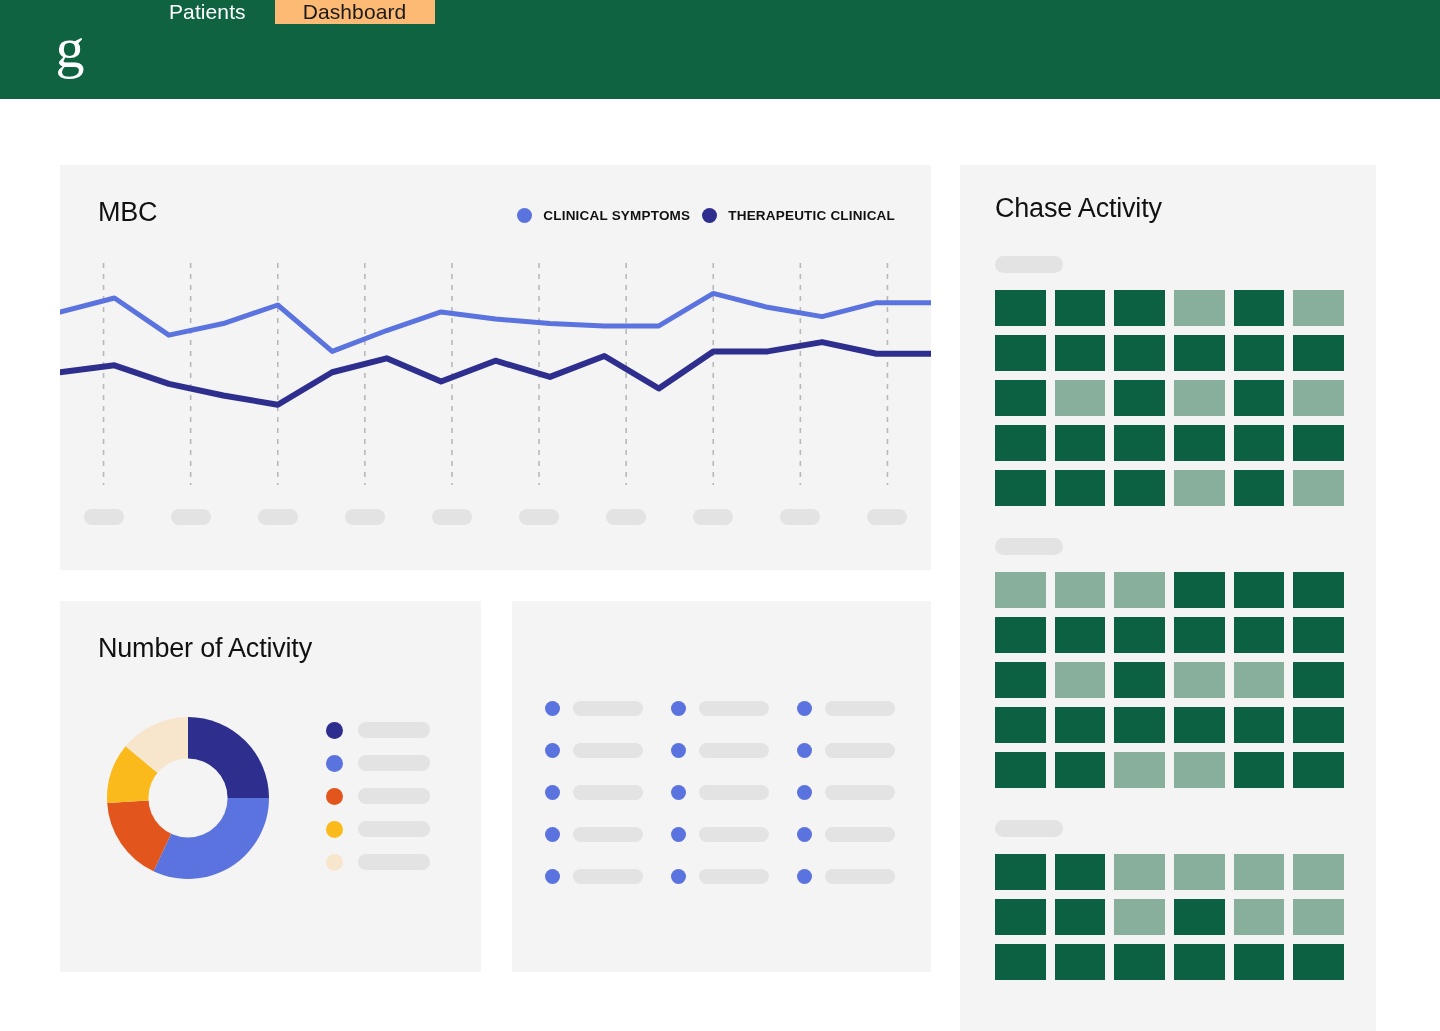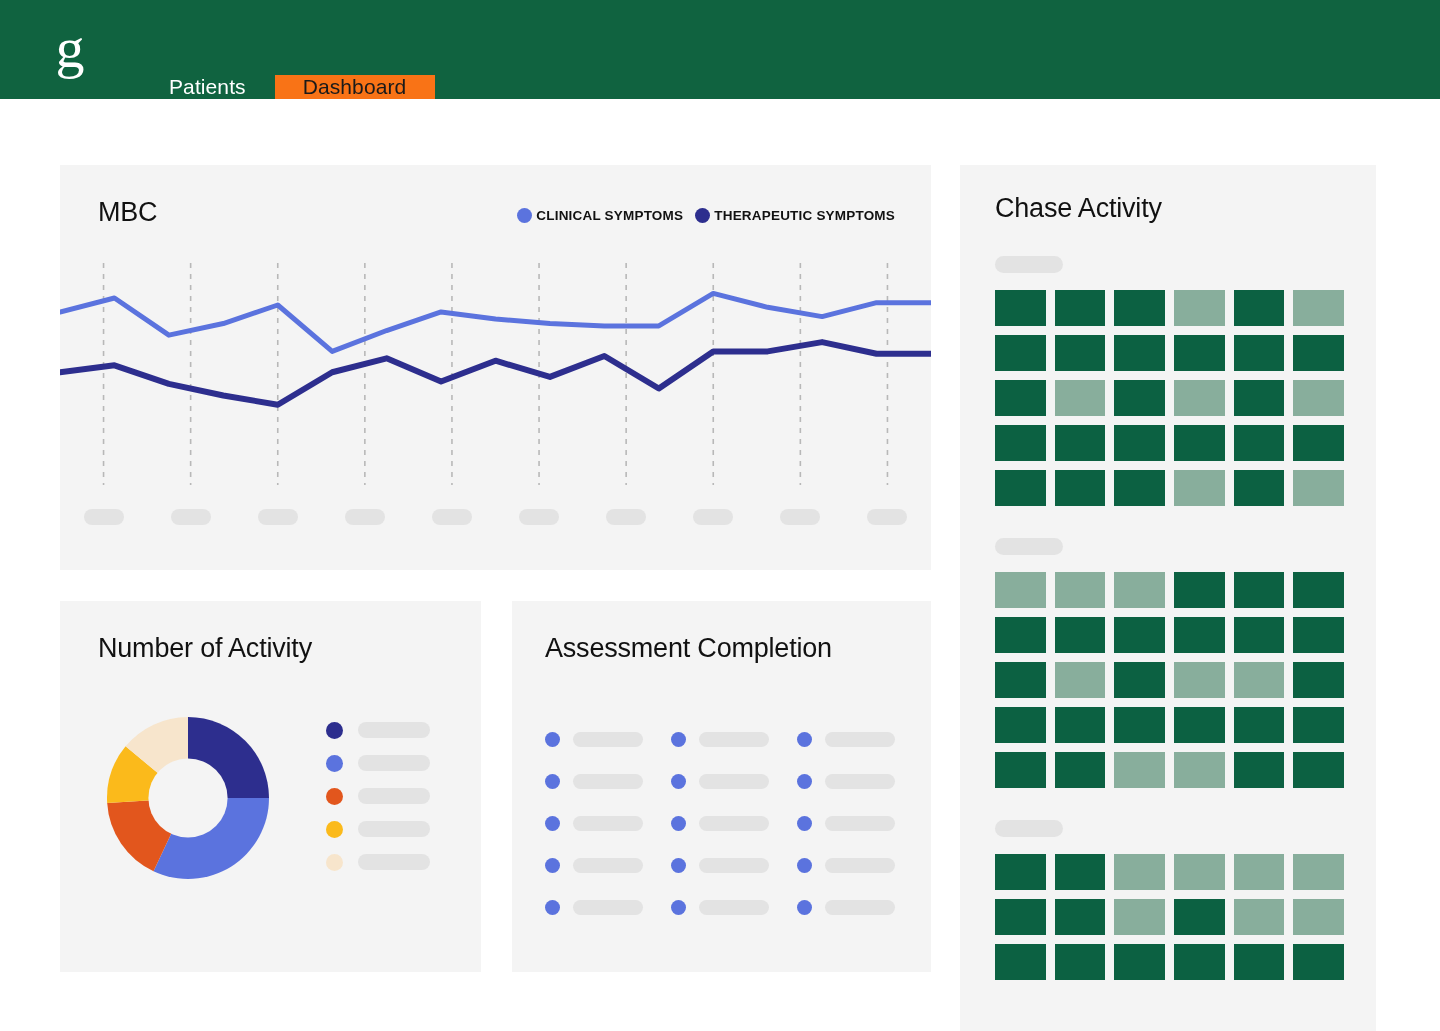--- a/index.html
+++ b/index.html
@@ -27,33 +27,33 @@
   .logo {
     font-family: "Liberation Serif", serif;
     font-size: 58px;
     color: #ffffff;
     line-height: 1;
     position: relative;
     top: -2px;
   }
   .nav {
     display: flex;
-    align-items: flex-end;
+    align-items: flex-start;
   }
   .nav-item {
     display: flex;
     align-items: center;
     padding: 0 29px;
     font-size: 21px;
     color: #ffffff;
     letter-spacing: 0.1px;
     cursor: pointer;
   }
   .nav-item.active {
-    background: #f97316;
+    background: #fdba74;
     color: #1a1a1a;
     padding-left: 28px;
   }
   .user-menu {
     margin-left: auto;
     display: flex;
     align-items: center;
     padding-right: 68px;
     font-size: 21px;
     color: #ffffff;
@@ -90,21 +90,21 @@
     font-weight: 400;
     letter-spacing: -0.2px;
   }
   .legend {
     margin-left: auto;
     display: flex;
     align-items: center;
     gap: 12px;
     padding-top: 6px;
   }
-  .legend-item { display: flex; align-items: center; gap: 4px; }
+  .legend-item { display: flex; align-items: center; gap: 11px; }
   .legend-dot { width: 15px; height: 15px; border-radius: 50%; flex: none; }
   .legend-label {
     font-size: 13.5px;
     font-weight: bold;
     letter-spacing: 0.2px;
     color: #111111;
     white-space: nowrap;
   }
 
   .chart-area { position: relative; height: 300px; margin-top: 13px; }
@@ -205,21 +205,21 @@
     <div class="card mbc-card">
       <div class="mbc-head">
         <div class="card-title">MBC</div>
         <div class="legend">
           <div class="legend-item">
             <span class="legend-dot" style="background:#5B73DE"></span>
             <span class="legend-label">CLINICAL SYMPTOMS</span>
           </div>
           <div class="legend-item">
             <span class="legend-dot" style="background:#2D2E8E"></span>
-            <span class="legend-label">THERAPEUTIC SYMPTOMS</span>
+            <span class="legend-label">THERAPEUTIC CLINICAL</span>
           </div>
         </div>
       </div>
 
       <div class="chart-area">
         <svg class="chart-svg" viewBox="0 0 871 300" preserveAspectRatio="none">
           <g id="mbc-gridlines">
               <line x1="43.550000000000004" x2="43.550000000000004" y1="22" y2="244" stroke="#b8b8b8" stroke-width="1.6" stroke-dasharray="5 6"></line>
               <line x1="130.65" x2="130.65" y1="22" y2="244" stroke="#b8b8b8" stroke-width="1.6" stroke-dasharray="5 6"></line>
               <line x1="217.75" x2="217.75" y1="22" y2="244" stroke="#b8b8b8" stroke-width="1.6" stroke-dasharray="5 6"></line>
@@ -303,21 +303,20 @@
               </div>
               <div class="dl-row">
                 <span class="dl-dot" style="background:#F7E5CC"></span>
                 <span class="dl-bar"></span>
               </div>
             </div>
         </div>
       </div>
 
       <div class="card assess-card">
-        <div class="card-title">Assessment Completion</div>
         <div class="assess-grid" id="assess-grid">
             <div class="ag-cell">
               <span class="ag-dot" style="background:#5B73DE"></span>
               <span class="ag-bar"></span>
             </div>
             <div class="ag-cell">
               <span class="ag-dot" style="background:#5B73DE"></span>
               <span class="ag-bar"></span>
             </div>
             <div class="ag-cell">

